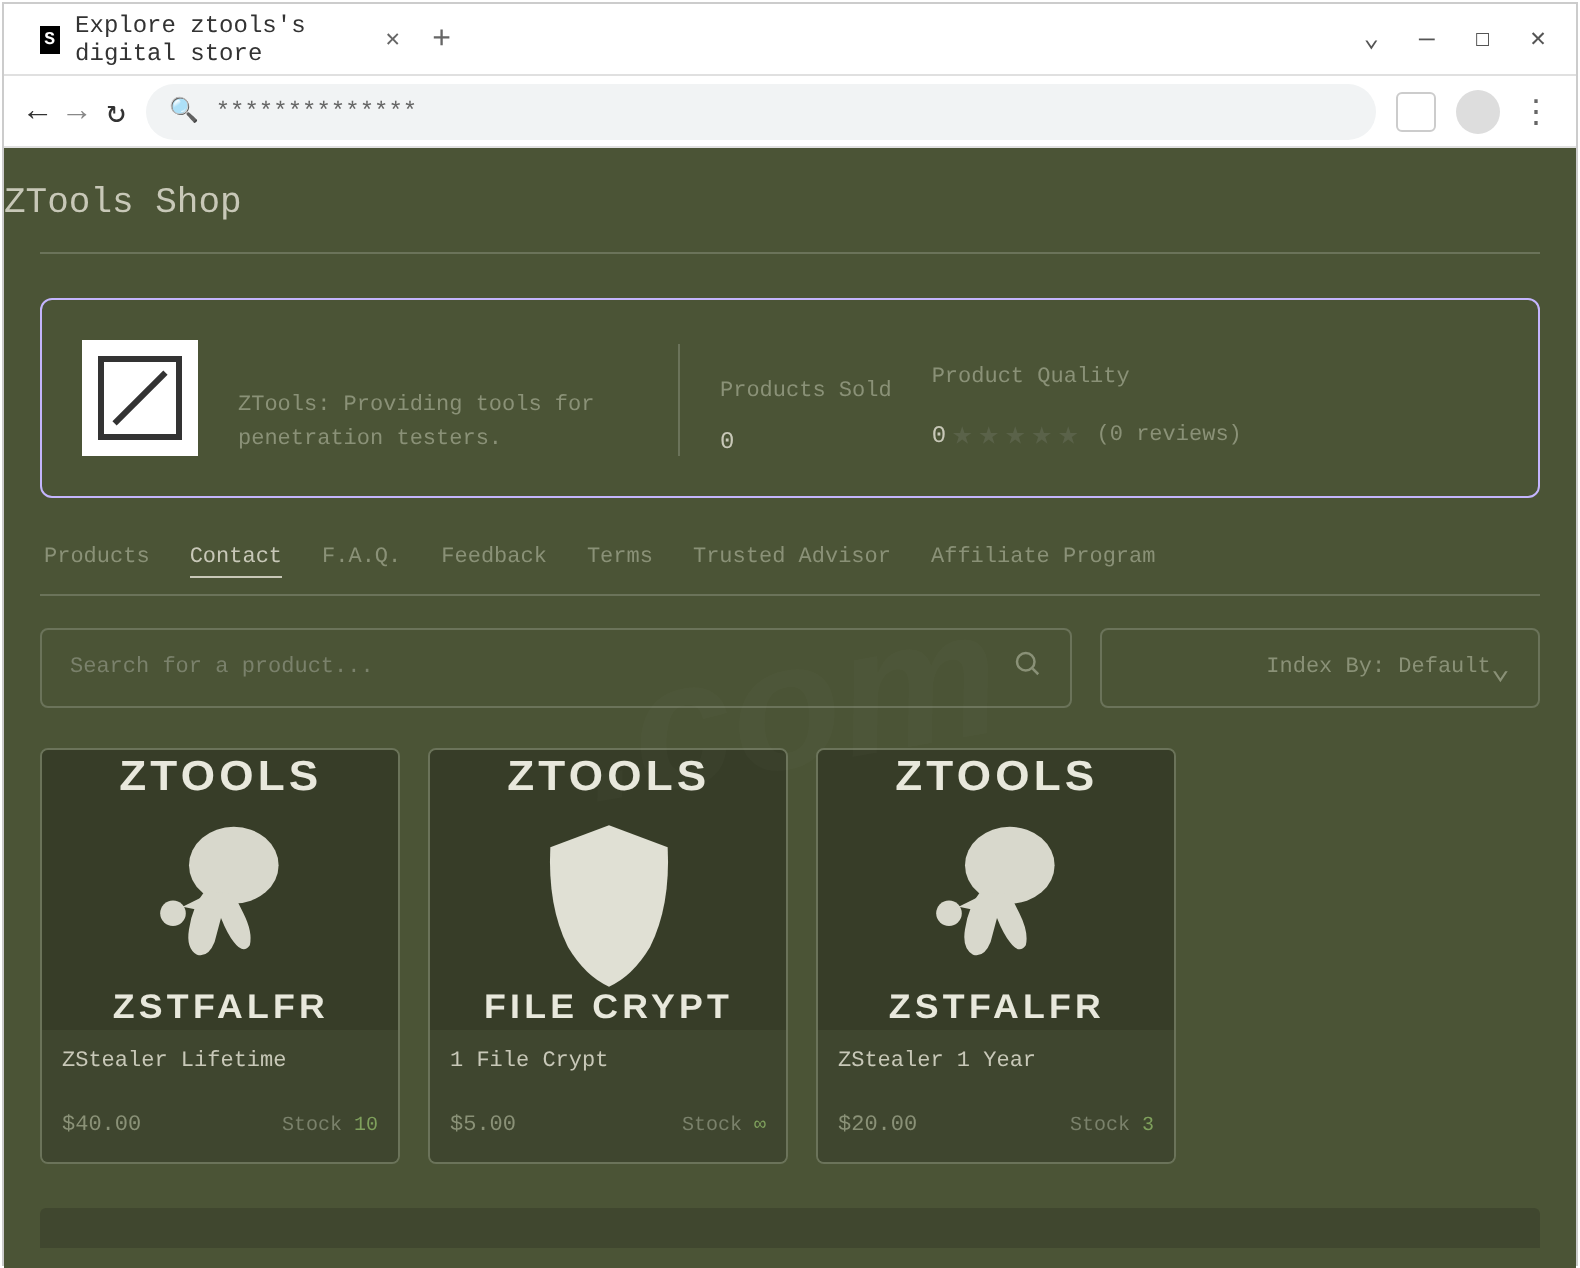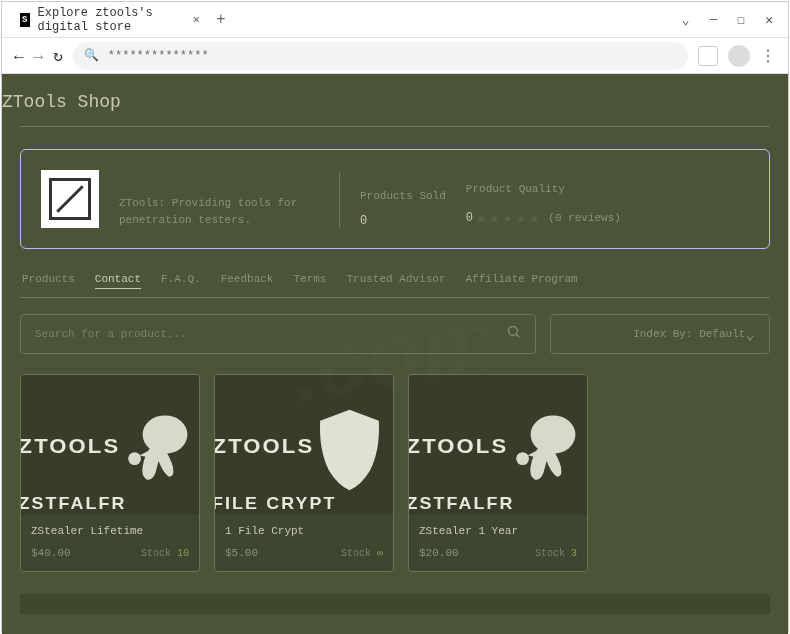--- a/index.html
+++ b/index.html
@@ -41,27 +41,27 @@
 .controls-row{display:flex;gap:14px;padding:16px 18px}
 .search-box{flex:1;border:1px solid #6b735a;border-radius:4px;height:40px;display:flex;align-items:center;padding:0 14px;justify-content:space-between}
 .search-box input{background:transparent;border:none;outline:none;color:#c8c8b8;font-size:11px;font-family:inherit;flex:1}
 .search-box input::placeholder{color:#7a816b}
 .search-icon{color:#8a9177}
 .sort-box{width:220px;border:1px solid #6b735a;border-radius:4px;height:40px;display:flex;align-items:center;padding:0 14px;justify-content:flex-end;cursor:pointer}
 .sort-text{color:#8a9177;font-size:11px}
 .chevron{color:#8a9177}
 .products{display:flex;gap:14px;padding:4px 18px}
 .card{width:180px;border:1px solid #6b735a;border-radius:4px;overflow:hidden;cursor:pointer}
-.card-img{height:140px;background:#373d28;position:relative;overflow:hidden;display:flex;flex-direction:row;align-items:center;justify-content:flex-start;padding-top:2px}
+.card-img{height:140px;background:#373d28;position:relative;overflow:hidden;display:flex;flex-direction:column;align-items:center;justify-content:flex-start;padding-top:2px}
 .brand-top{color:#e8e8dc;font-size:21px;font-weight:900;font-family:Arial,sans-serif;letter-spacing:2px;transform:scaleX(1.05)}
 .brand-bot{position:absolute;bottom:1px;color:#e8e8dc;font-size:17px;font-weight:900;font-family:Arial,sans-serif;letter-spacing:2px;transform:scaleX(1.05);white-space:nowrap}
 .brain-icon{margin-top:6px}
 .shield-icon{margin-top:8px}
 .card-footer{background:#3f462f;padding:10px 10px 12px}
-.card-title{color:#c8c8b8;font-size:11px;margin-bottom:10px}
+.card-title{color:#c8c8b8;font-size:11px;margin-bottom:20px}
 .price-row{display:flex;justify-content:space-between;align-items:center}
 .price{color:#8a9177;font-size:11px}
 .stock{font-size:10px}
 .stock-label{color:#7a816b}
 .stock-val{color:#7fa05c}
 .footer-bar{margin:18px 18px 0;height:20px;background:#40472f;border-radius:3px 3px 0 0}
 </style>
 </head>
 <body>
 

